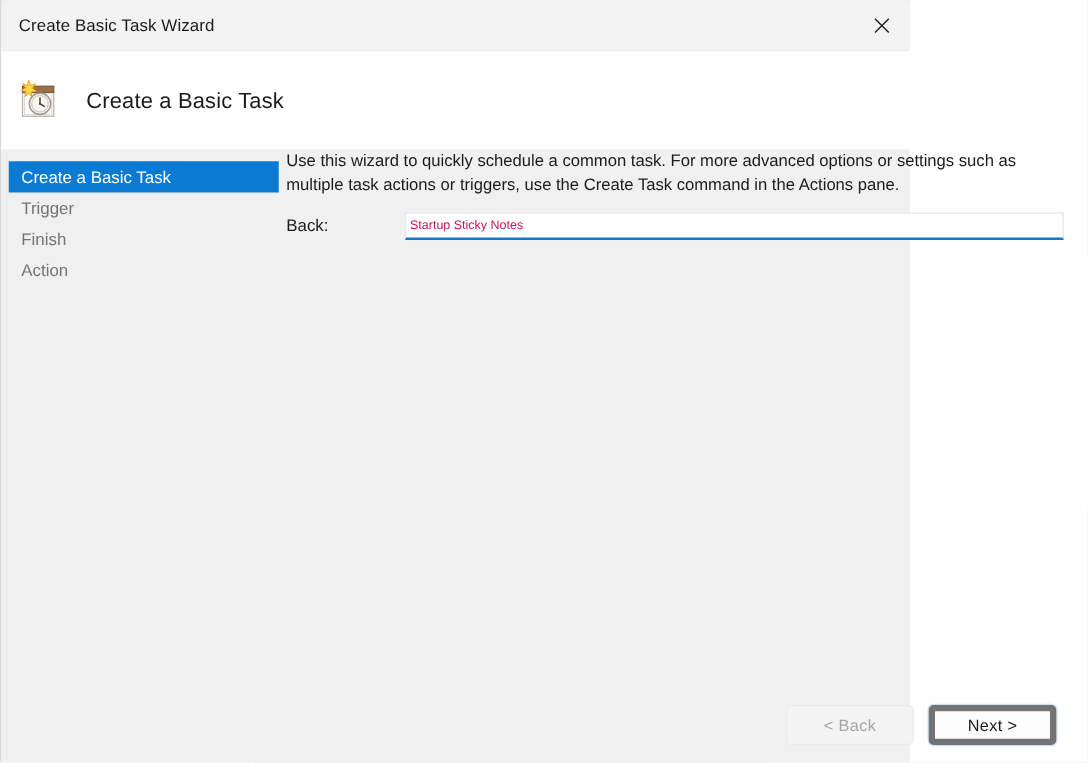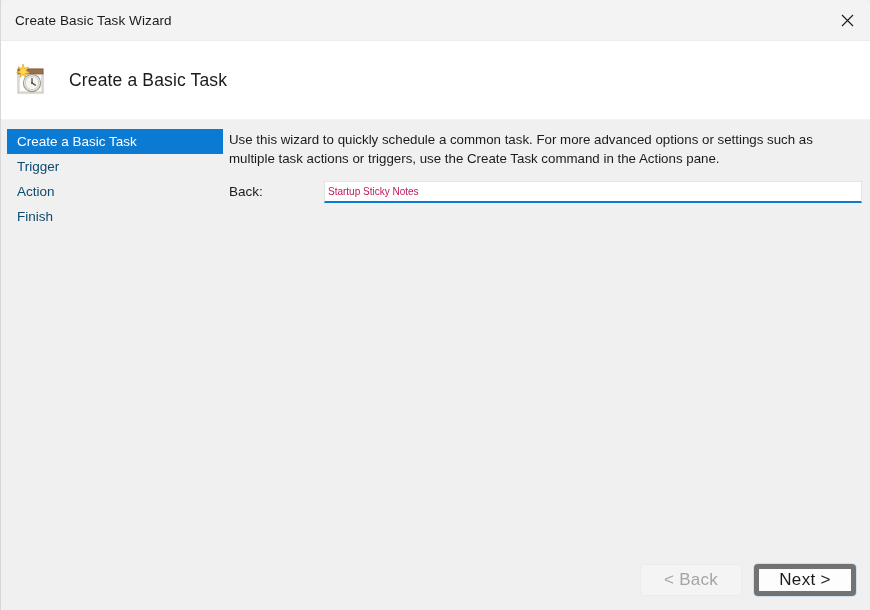--- a/index.html
+++ b/index.html
@@ -10,21 +10,21 @@
     width: 870px;
     height: 610px;
     overflow: hidden;
     background: #ffffff;
     font-family: "Liberation Sans", sans-serif;
     -webkit-font-smoothing: antialiased;
   }
 
   .window {
     position: relative;
-    width: 870px;
+    width: 728px;
     height: 610px;
     box-sizing: border-box;
     background: #f0f0f0;
     display: flex;
     flex-direction: column;
     border-left: 1px solid #d8d8d8;
   }
 
   
   .titlebar {
@@ -94,34 +94,33 @@
     flex: 0 0 228px;
     padding-top: 9px;
     box-sizing: border-box;
   }
   .side-item {
     height: 25px;
     line-height: 25px;
     margin: 0 6px 0 6px;
     padding-left: 10px;
     font-size: 13.5px;
-    color: #0c4a6e;
+    color: #737373;
     white-space: nowrap;
     box-sizing: border-box;
     cursor: default;
   }
   .side-item.selected {
     background: #0b7ad3;
     color: #ffffff;
   }
 
   
   .content {
     flex: 1 1 auto;
-    padding-top: 11px;
     padding-right: 8px;
     box-sizing: border-box;
     position: relative;
   }
   .intro {
     font-size: 13.3px;
     color: #1b1b1b;
     line-height: 18.5px;
     width: 622px;
     margin-bottom: 13px;
@@ -178,21 +177,21 @@
     right: 14px;
     bottom: 14px;
     display: flex;
     gap: 12px;
   }
   .btn {
     width: 102px;
     height: 32px;
     box-sizing: border-box;
     font-family: "Liberation Sans", sans-serif;
-    font-size: 17px;
+    font-size: 13px;
     color: #1b1b1b;
     background: #fdfdfd;
     border: 1px solid #d6d6d6;
     border-radius: 4px;
     cursor: default;
     display: flex;
     align-items: center;
     justify-content: center;
     letter-spacing: 0.3px;
   }
@@ -241,22 +240,22 @@
       </svg>
     </div>
     <div class="header-title">Create a Basic Task</div>
   </div>
 
   <div class="body">
 
     <div class="sidebar">
       <div class="side-item selected">Create a Basic Task</div>
       <div class="side-item">Trigger</div>
+      <div class="side-item">Finish</div>
       <div class="side-item">Action</div>
-      <div class="side-item">Finish</div>
     </div>
 
     <div class="content">
       <div class="intro">Use this wizard to quickly schedule a common task.  For more advanced options or settings such as multiple task actions or triggers, use the Create Task command in the Actions pane.</div>
 
       <div class="field-row">
         <div class="field-label">Back:</div>
         <input class="name-input" type="text" value="Startup Sticky Notes" style="">
       </div>
 

